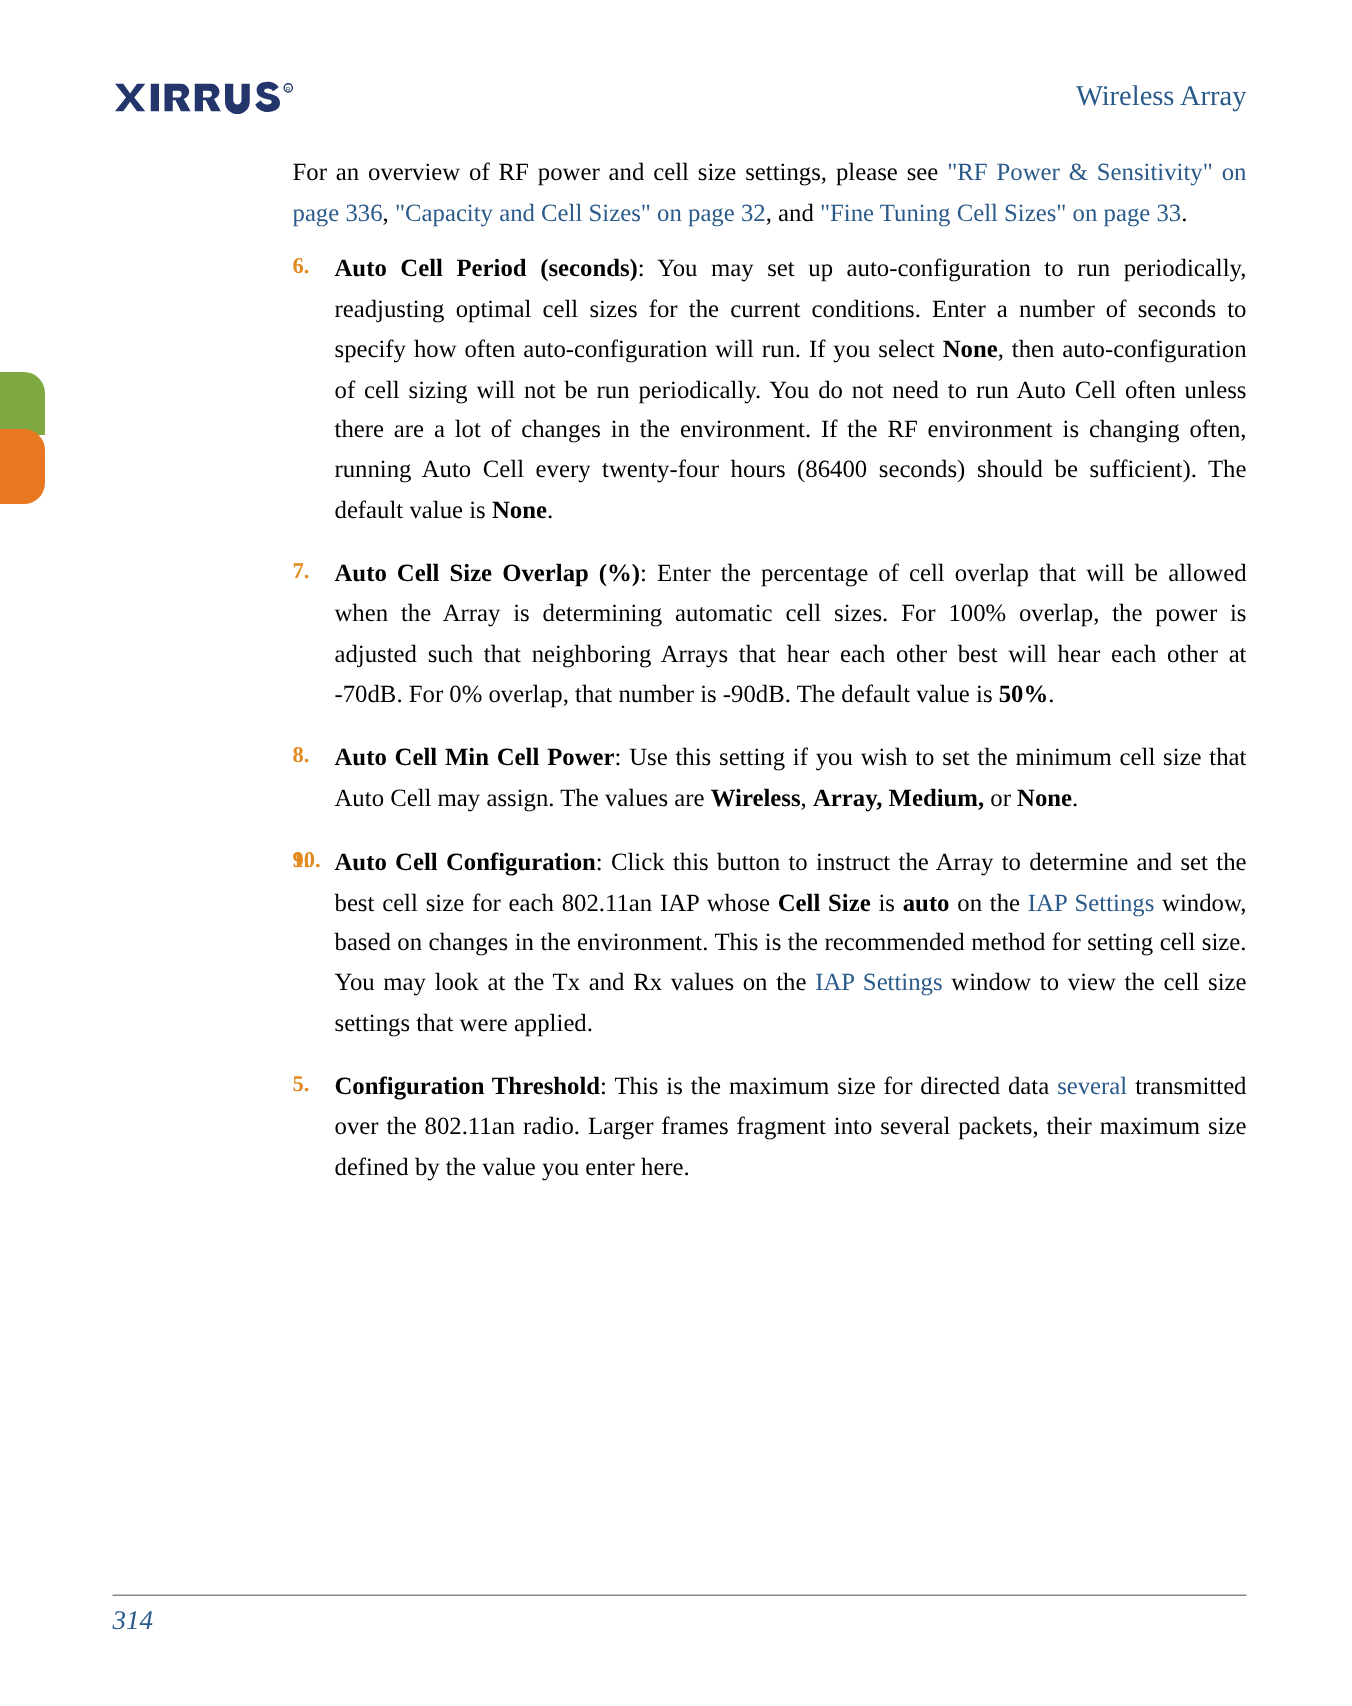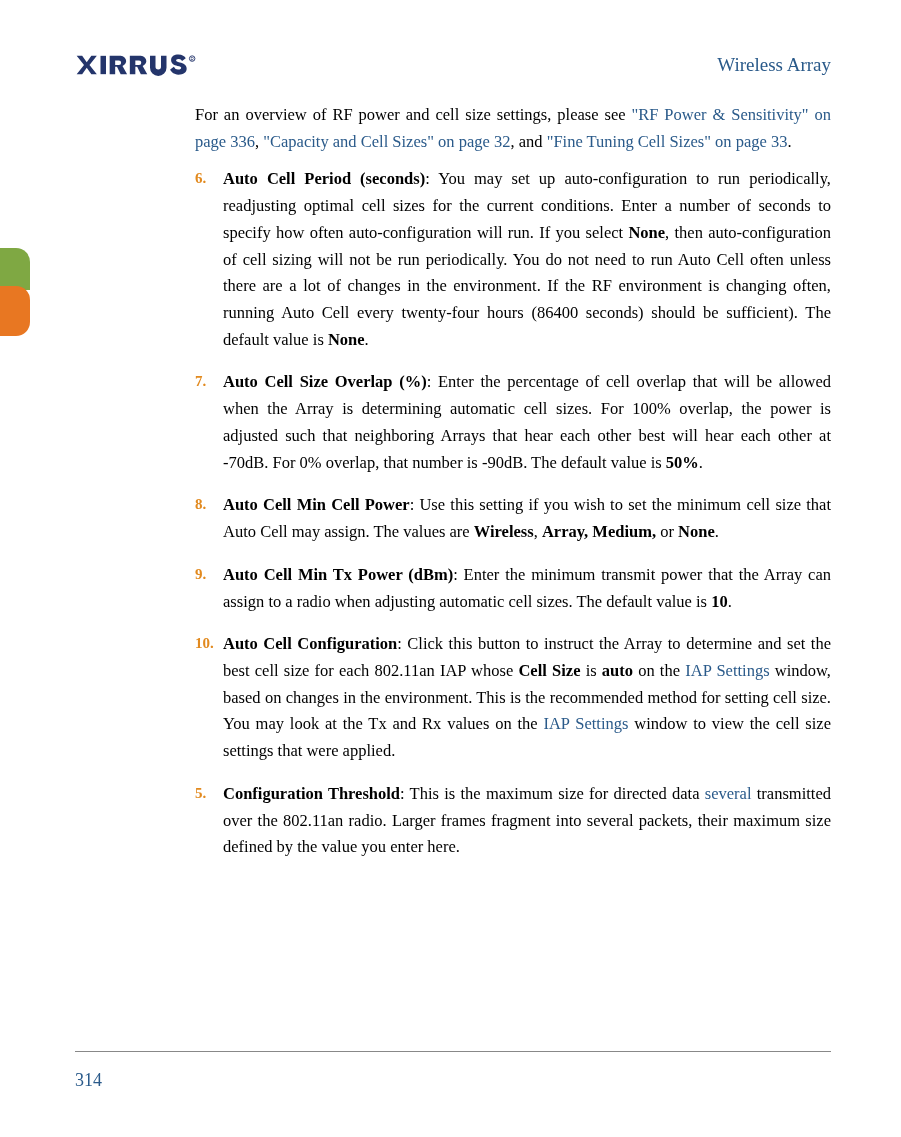--- a/index.html
+++ b/index.html
@@ -87,23 +87,24 @@
       font-weight: bold;
     }
     .footer {
       position: absolute;
       bottom: 46px;
       left: 75px;
       right: 70px;
       display: flex;
       justify-content: space-between;
       border-top: 1px solid #888;
-      padding-top: 18px;
+      padding-top: 6px;
       color: #2a5a8a;
       font-size: 18px;
+      font-style: italic;
     }
   </style>
 </head>
 <body>
 
 <div class="page">
 
   <div class="header">
     <div class="logo">
       <svg class="logo-svg" viewBox="0 0 160 24" width="150">
@@ -130,21 +131,21 @@
   <div class="content">
 
     <p class="intro-para">
       <span>For an overview of RF power and cell size settings, please see </span><span class="link">"RF Power &amp; Sensitivity" on page 336</span><span>, </span><span class="link">"Capacity and Cell Sizes" on page 32</span><span>, and </span><span class="link">"Fine Tuning Cell Sizes" on page 33</span><span>.</span>
     </p>
 
     <div id="items-container">
         <div class="list-item"><span class="list-number">6.</span><span><span class="bold">Auto Cell Period (seconds)</span>: You may set up auto-configuration to run periodically, readjusting optimal cell sizes for the current conditions. Enter a number of seconds to specify how often auto-configuration will run. If you select <b>None</b>, then auto-configuration of cell sizing will not be run periodically. You do not need to run Auto Cell often unless there are a lot of changes in the environment. If the RF environment is changing often, running Auto Cell every twenty-four hours (86400 seconds) should be sufficient). The default value is <b>None</b>.</span></div>
         <div class="list-item"><span class="list-number">7.</span><span><span class="bold">Auto Cell Size Overlap (%)</span>: Enter the percentage of cell overlap that will be allowed when the Array is determining automatic cell sizes. For 100% overlap, the power is adjusted such that neighboring Arrays that hear each other best will hear each other at -70dB. For 0% overlap, that number is -90dB. The default value is <b>50%</b>.</span></div>
         <div class="list-item"><span class="list-number">8.</span><span><span class="bold">Auto Cell Min Cell Power</span>: Use this setting if you wish to set the minimum cell size that Auto Cell may assign. The values are <b>Wireless</b>, <b>Array, Medium,</b> or <b>None</b>.</span></div>
-        <div class="list-item"><span class="list-number">9.</span><span><span class="bold">Auto Cell Min Tx Power (dBm)</span>: Enter the minimum transmit power that the Array can assign to a radio when adjusting automatic cell sizes. The default value is <b>10</b>.</span></div>
+        <div class="list-item"><span class="list-number">9.</span></div>
         <div class="list-item"><span class="list-number">10.</span><span><span class="bold">Auto Cell Configuration</span>: Click this button to instruct the Array to determine and set the best cell size for each 802.11an IAP whose <b>Cell Size</b> is <b>auto</b> on the <span class="link">IAP Settings</span> window, based on changes in the environment. This is the recommended method for setting cell size. You may look at the Tx and Rx values on the <span class="link">IAP Settings</span> window to view the cell size settings that were applied.</span></div>
         <div class="list-item"><span class="list-number">5.</span><span><span class="bold">Configuration Threshold</span>: This is the maximum size for directed data <span class="link">several</span> transmitted over the 802.11an radio. Larger frames fragment into several packets, their maximum size defined by the value you enter here.</span></div>
       </div>
 
   </div>
 
   <div class="footer">
     <span>314</span>
   </div>
 

